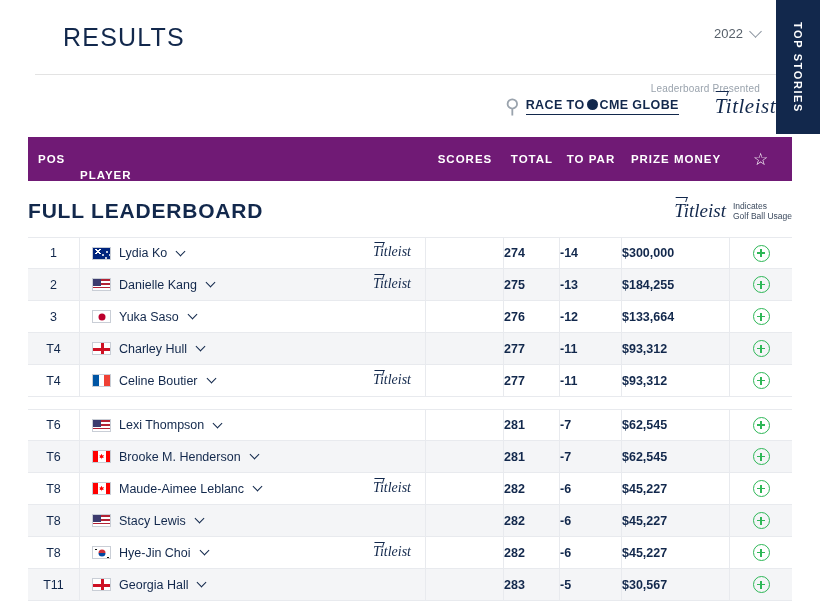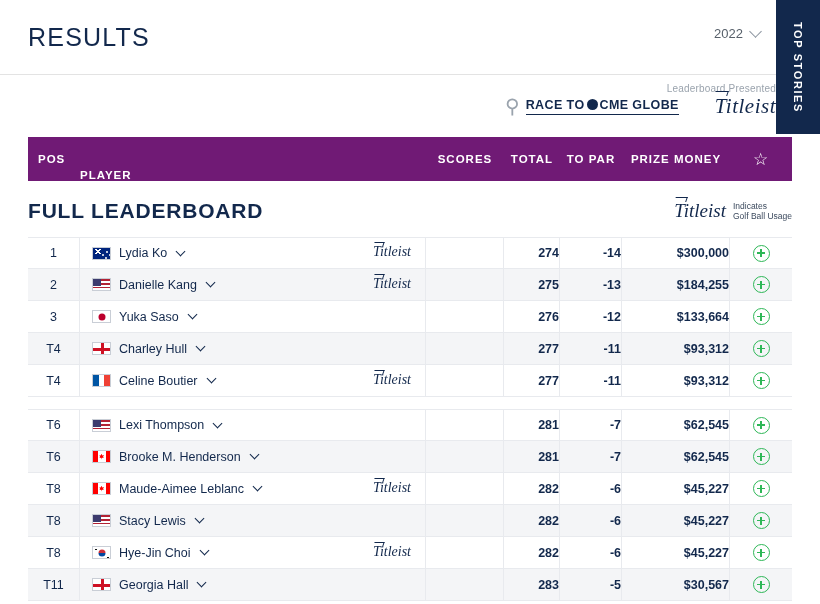--- a/index.html
+++ b/index.html
@@ -21,20 +21,21 @@
   }
 
   
   .header {
     height: 75px;
     border-bottom: 1px solid #e3e3e3;
     display: flex;
     align-items: center;
     padding: 0 28px;
     position: relative;
+    margin-left: 35px;
   }
   .header-title {
     font-size: 25px;
     letter-spacing: 1.2px;
     font-weight: 400;
     color: #12284c;
   }
   .year-select {
     position: absolute;
     right: 60px;
@@ -107,21 +108,21 @@
   .race-logo .globe-dot {
     display: inline-block;
     width: 11px; height: 11px;
     border-radius: 50%;
     background: #12284c;
     vertical-align: -1px;
     margin: 0 2px;
   }
   .presented {
     position: absolute;
-    right: 44px;
+    right: 60px;
     top: 8px;
     font-size: 10px;
     color: #9aa3ad;
     letter-spacing: 0.2px;
   }
   .titleist-script {
     font-family: "Liberation Serif", serif;
     font-style: italic;
     font-size: 21px;
     color: #12284c;
@@ -271,21 +272,21 @@
     border-top: 1.1px solid #12284c;
     border-right: 1.1px solid #12284c;
     transform: skewX(-18deg);
   }
   .cell-scores {
     width: 78px;
     height: 32px;
     border-right: 1px solid #e8eaee;
   }
   .cell-total, .cell-topar, .cell-prize {
-    text-align: right;
+    text-align: left;
     font-size: 12.5px;
     height: 32px;
     line-height: 32px;
     border-right: 1px solid #e8eaee;
     font-weight: 600;
     color: #12284c;
   }
   .cell-total { width: 56px; }
   .cell-topar { width: 62px; }
   .cell-prize { width: 108px; }

